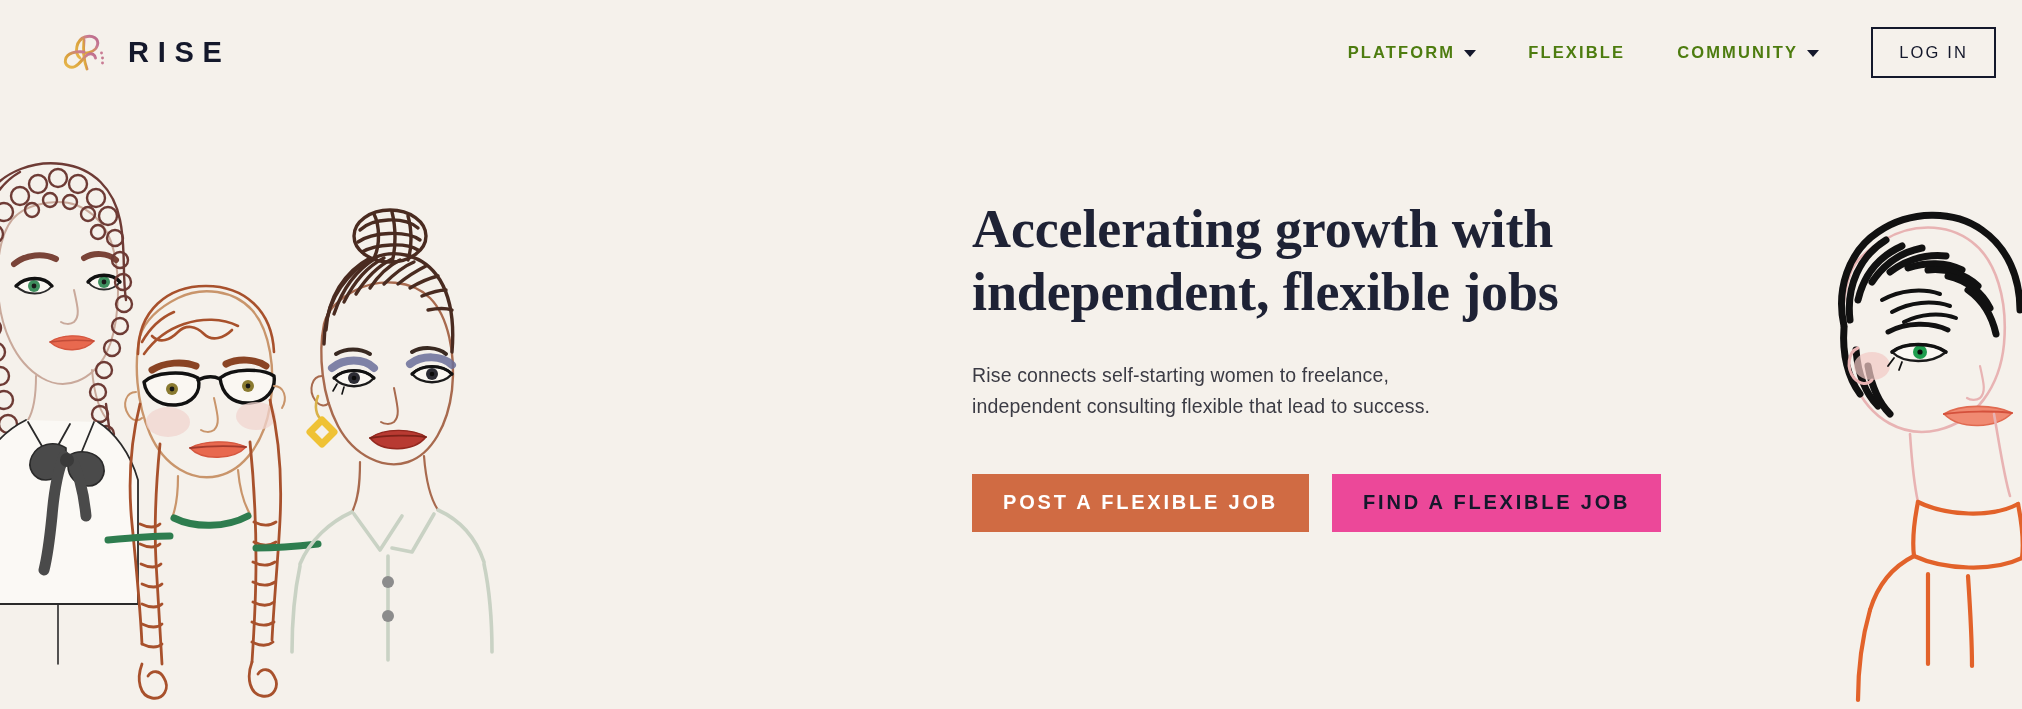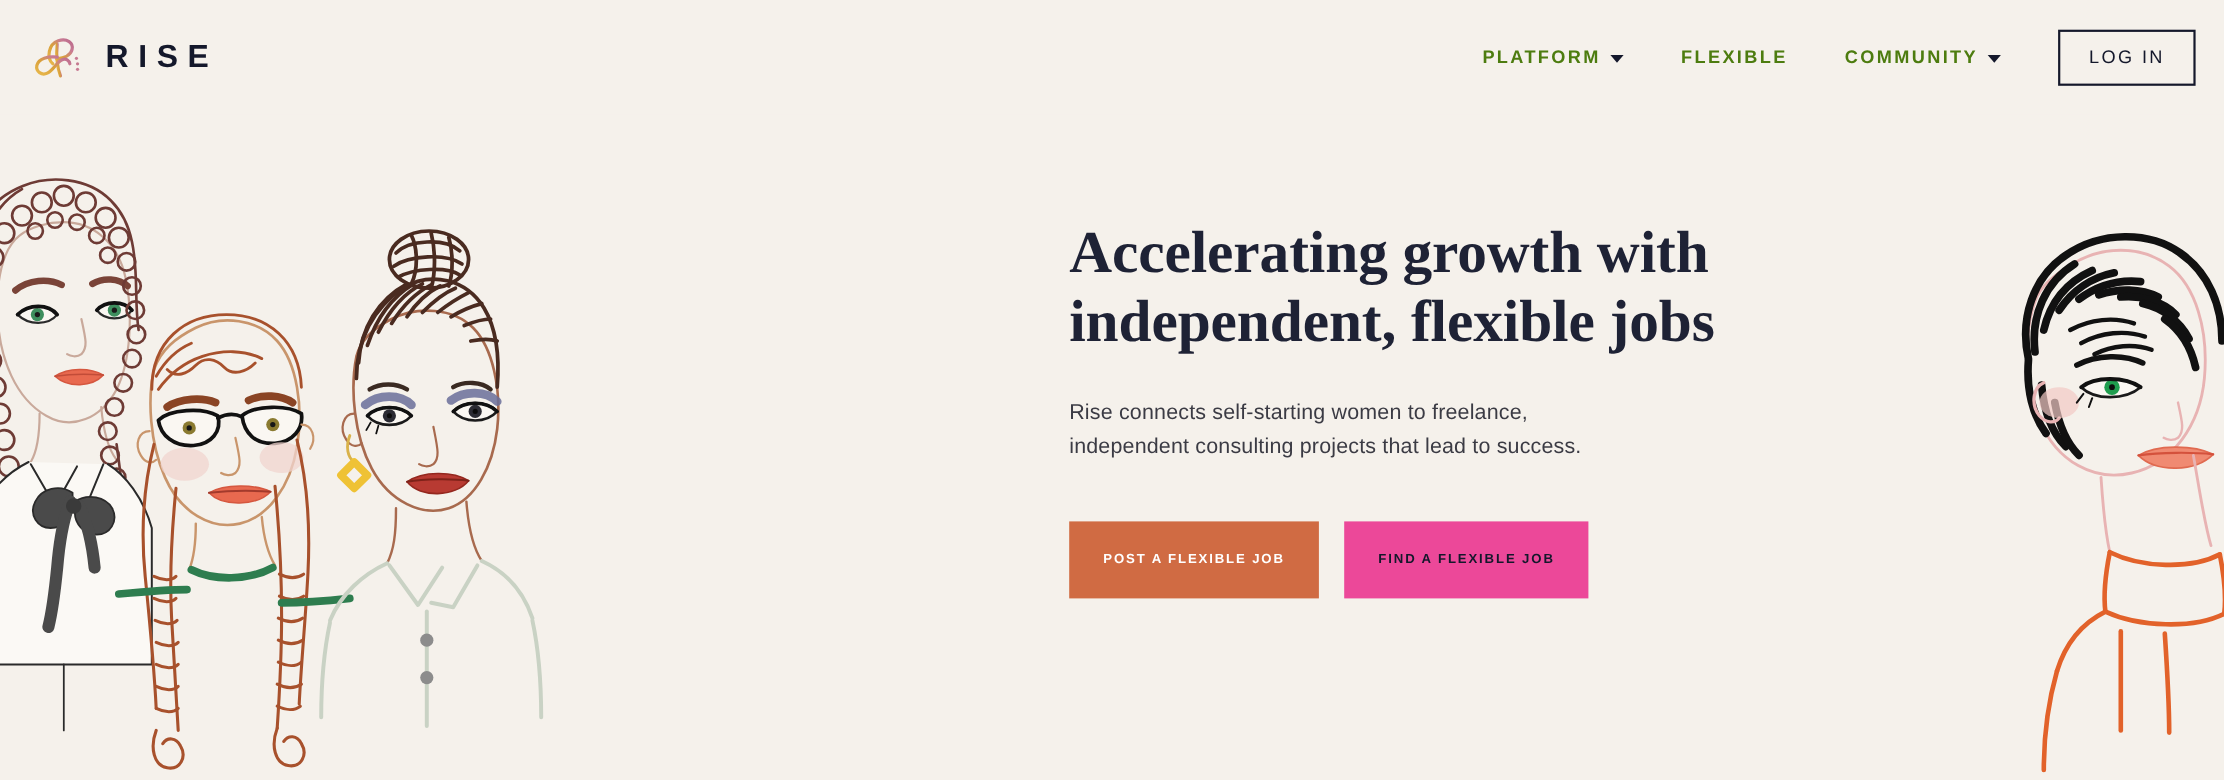--- a/index.html
+++ b/index.html
@@ -28,20 +28,21 @@
   
   .header {
     position: absolute;
     top: 0; left: 0;
     width: 2022px;
     height: 104px;
     display: flex;
     align-items: center;
     background: #F5F1EB;
     z-index: 40;
+    padding-left: 32px;
   }
 
   .brand {
     display: flex;
     align-items: center;
     margin-left: 22px;
     gap: 18px;
   }
 
   .logo-mark {
@@ -135,25 +136,25 @@
   .cta-row {
     margin-top: 53px;
     display: flex;
     align-items: center;
     gap: 23px;
   }
 
   .btn {
     border: none;
     font-family: "Liberation Sans", sans-serif;
-    font-size: 12px;
+    font-size: 20px;
     font-weight: 700;
     letter-spacing: 0.14em;
     padding: 0 31px;
-    height: 70px;
+    height: 58px;
     line-height: 55px;
     cursor: pointer;
     white-space: nowrap;
   }
   .btn-primary { background: #D06B43; color: #FFFFFF; }
   .btn-secondary { background: #ec4899; color: #14182B; }
 
   
   .illus-left {
     position: absolute;
@@ -520,21 +521,21 @@
       </g>
     </svg>
   </div>
 
   <section class="hero-copy">
 
     <h1 class="headline">Accelerating growth with
 independent, flexible jobs</h1>
 
     <p class="subcopy">Rise connects self-starting women to freelance,
-independent consulting projects that lead to success.</p>
+independent consulting flexible that lead to success.</p>
 
     <div class="cta-row">
       <button class="btn btn-primary">POST A FLEXIBLE JOB</button>
       <button class="btn btn-secondary">FIND A FLEXIBLE JOB</button>
     </div>
   </section>
 
 </div>
 
 </body></html>

